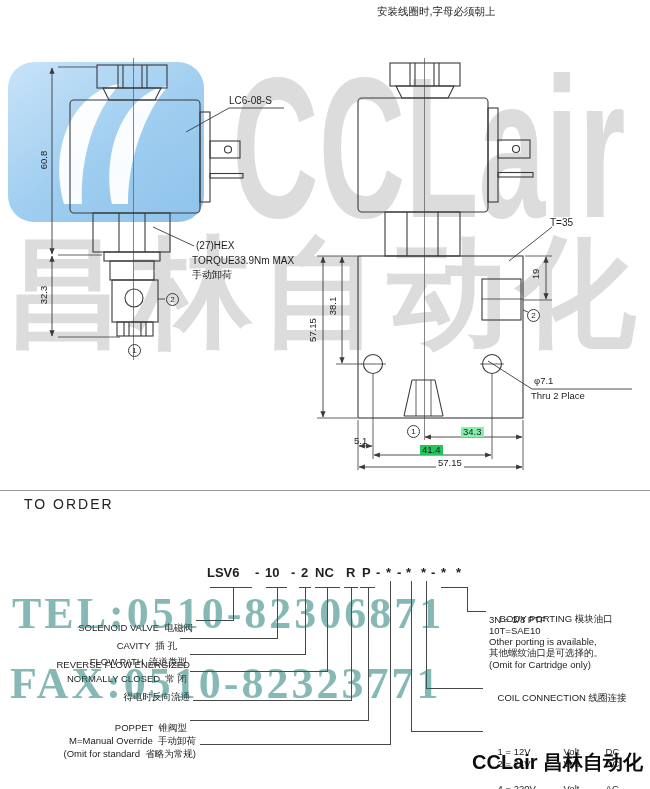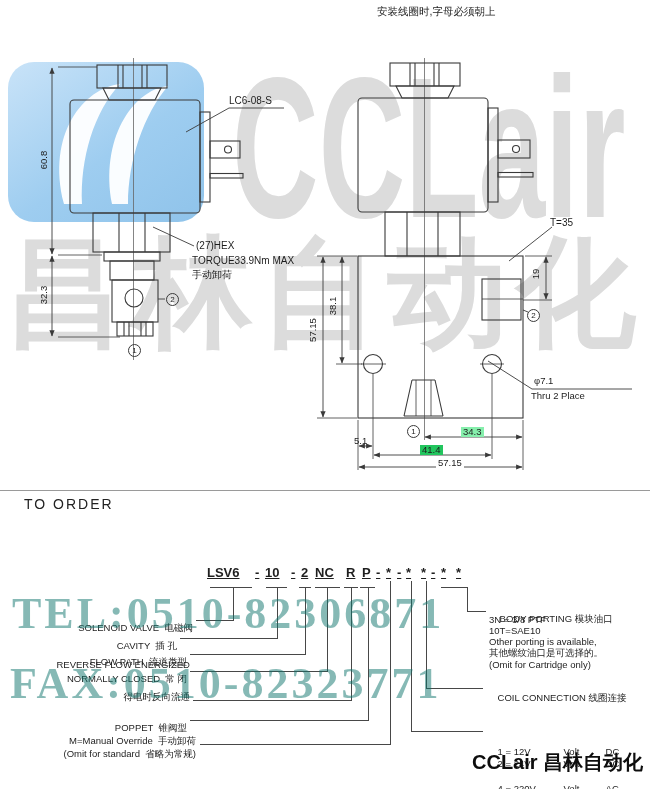--- a/index.html
+++ b/index.html
@@ -7,21 +7,21 @@
         font-family:"Liberation Sans",sans-serif;}
   .abs{position:absolute;}
   .hl{position:absolute;height:1px;background:#474747;}
   .vl{position:absolute;width:1px;background:#474747;}
   .lbl{position:absolute;font:10px/1.2 "Liberation Sans",sans-serif;color:#1d1d1d;white-space:pre;}
   .lbl-r{text-align:right;padding-left:35px;}
   .dim{position:absolute;font:9.5px/1 "Liberation Sans",sans-serif;color:#1d1d1d;white-space:pre;}
   .rot{transform:translate(-50%,-50%) rotate(-90deg);}
   .pnum{position:absolute;width:11px;height:11px;border:1px solid #3a3a3a;border-radius:50%;
         font:8px/11px "Liberation Sans",sans-serif;text-align:center;color:#222;z-index:3;}
-  .code-tok{position:absolute;top:566px;font:bold 13px/1 "Liberation Sans",sans-serif;color:#1f1f1f;z-index:4;white-space:pre;text-decoration:underline;}
+  .code-tok{position:absolute;top:566px;font:bold 13px/1 "Liberation Sans",sans-serif;color:#1f1f1f;z-index:4;white-space:pre;}
   .wm{position:absolute;pointer-events:none;}
   .wm-gray{font-weight:bold;color:#dcdcdc;line-height:1;white-space:pre;}
   .wm-blue{font-family:"Liberation Serif",serif;font-weight:bold;color:#0f766e;opacity:.5;
            font-size:44px;letter-spacing:3px;line-height:1;white-space:pre;z-index:7;}
   .rlbl{position:absolute;font:9.5px/1.15 "Liberation Sans",sans-serif;color:#1d1d1d;white-space:pre;z-index:4;}
   svg{display:block;}
 </style>
 </head>
 <body>
 

